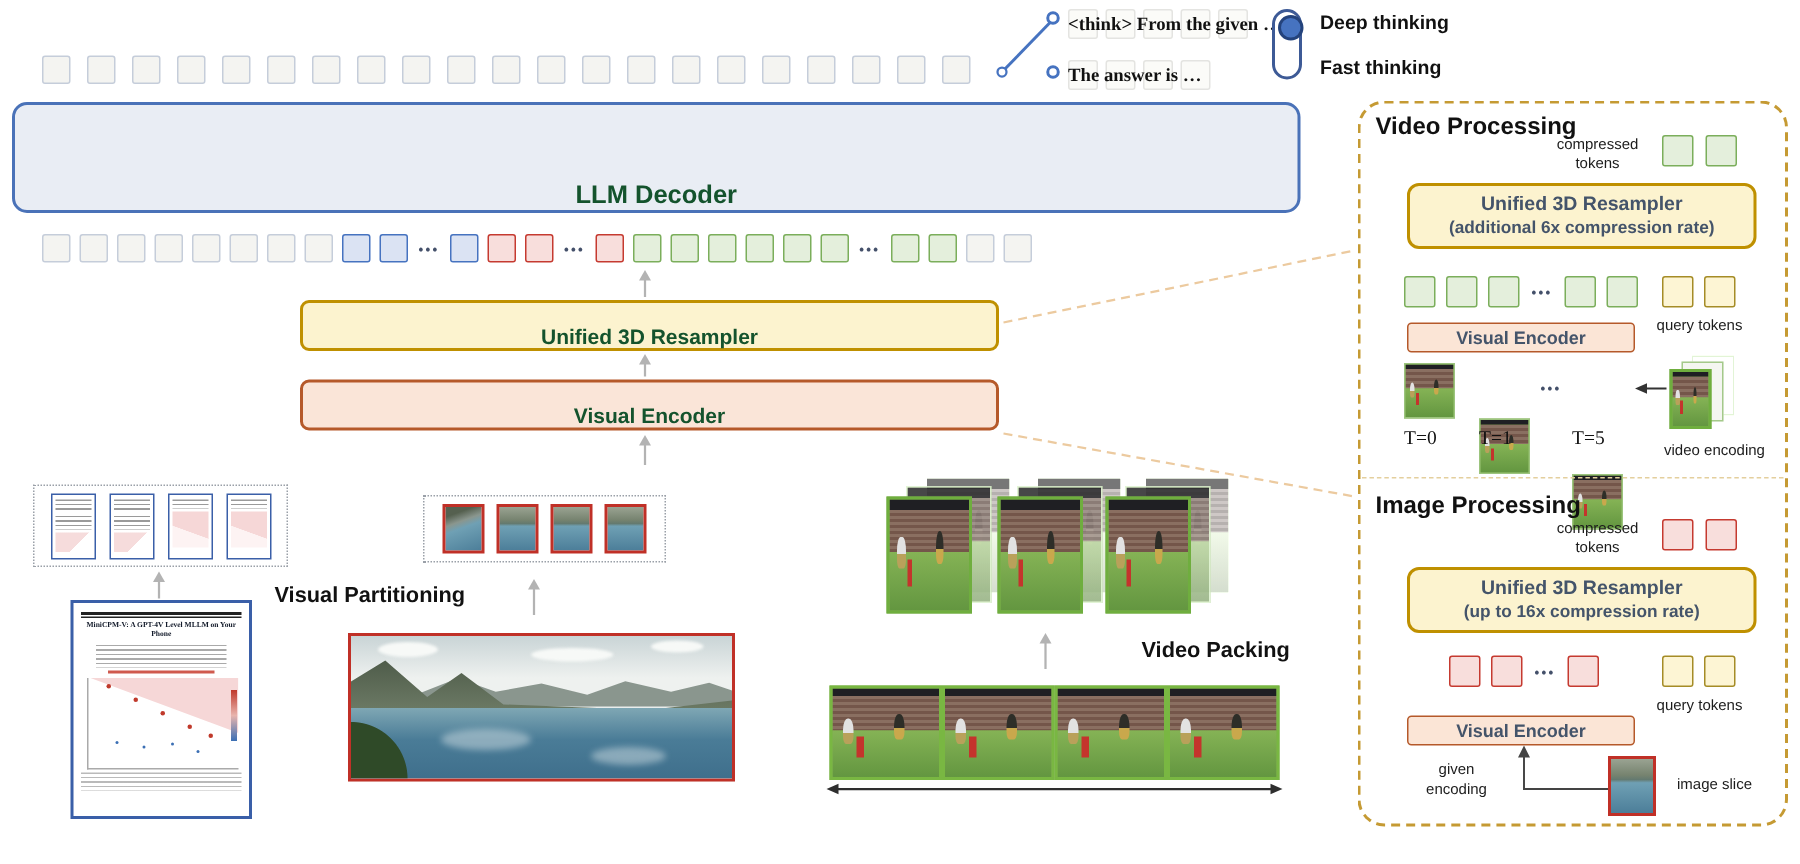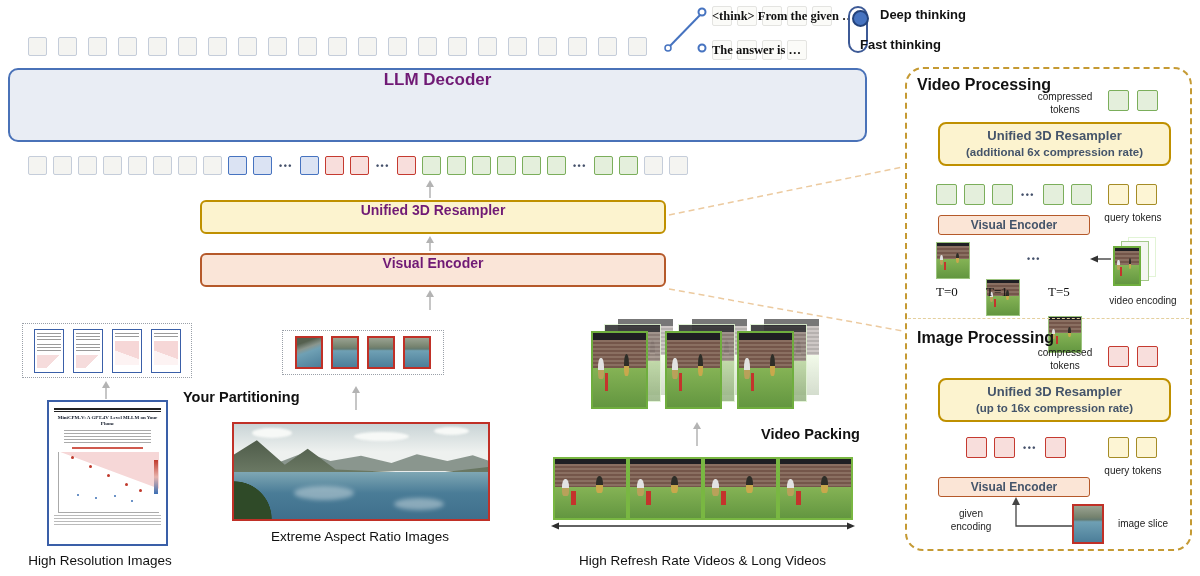--- a/index.html
+++ b/index.html
@@ -15,21 +15,21 @@
   .tok.blue {background:#dbe3f3;border-color:#4673c0;}
   .tok.red  {background:#f8dedc;border-color:#c53a30;}
   .tok.green{background:#e4efdc;border-color:#7bae5b;}
   .tok.yellow{background:#fdf5d4;border-color:#a58c26;}
   .dots{font-weight:bold;font-size:9px;letter-spacing:1.5px;color:#44506a;
         padding:0 1px;flex:0 0 auto;}
   .big .tok{width:21px;height:21px;}
 
   
   .pillbox{position:absolute;box-sizing:border-box;display:flex;flex-direction:column;
-           align-items:center;justify-content:flex-start;font-weight:bold;color:#701a75;}
+           align-items:center;justify-content:flex-end;font-weight:bold;color:#14532d;}
   #decoder{left:8px;top:68px;width:859px;height:74px;border:2px solid #4a72b8;
            border-radius:10px;background:#e9edf4;font-size:17px;}
   #resampler{left:200px;top:200px;width:466px;height:34px;border:2px solid #bf9000;
              border-radius:6px;background:#fcf3cf;font-size:14px;}
   #encoder{left:200px;top:253px;width:466px;height:34px;border:2px solid #b5592a;
            border-radius:6px;background:#fae5d8;font-size:14px;}
 
   
   .ghostrow{position:absolute;display:flex;gap:5px;}
   .gtok{width:18px;height:18px;border:1px solid #e4e4e1;background:#fbfbf8;border-radius:2px;}
@@ -189,21 +189,21 @@
       <span class="gtok"></span>
       <span class="gtok"></span>
       <span class="gtok"></span>
   </div>
   <div class="thinktext" style="left:712px;top:43px">The answer is …</div>
 
   <div class="abs" id="toggle">
     <span class="knob"></span>
   </div>
   <div class="modelab" style="left:880px;top:7px">Deep thinking</div>
-  <div class="modelab" style="left:860px;top:37px">Fast thinking</div>
+  <div class="modelab" style="left:880px;top:37px">Fast thinking</div>
 
   <div class="pillbox" id="decoder">
     <span>LLM Decoder</span>
   </div>
 
   <div class="tokrow" id="row-mid" style="left:28px;top:156px;gap:6px">
       <span class="tok gray"></span>
       <span class="tok gray"></span>
       <span class="tok gray"></span>
       <span class="tok gray"></span>
@@ -291,47 +291,45 @@
       <div class="dotr" style="left:48%;top:38%"></div>
         <div class="dotr" style="left:66%;top:52%"></div>
       <div class="dotr" style="left:80%;top:62%"></div>
       <div class="dotb" style="left:18%;top:70%"></div>
         <div class="dotb" style="left:36%;top:76%"></div>
       <div class="dotb" style="left:55%;top:72%"></div>
         <div class="dotb" style="left:72%;top:80%"></div>
     </div>
     <div class="pcap"></div>
   </div>
-  <div class="cap" style="left:5px;top:553px;width:190px">High Resolution Images</div>
 
   <div class="dotbox" style="left:282px;top:330px;width:162px;height:45px;gap:8px">
     <div class="slice s1"></div>
     <div class="slice lakemini"></div>
     <div class="slice lakemini"></div>
     <div class="slice lakemini"></div>
   </div>
-  <div class="cap-bold" style="left:183px;top:389px">Your Partitioning</div>
+  <div class="cap-bold" style="left:183px;top:389px">Visual Partitioning</div>
   <svg class="abs" style="left:349px;top:385px" width="14" height="26">
     <line x1="7" y1="25" x2="7" y2="6" stroke="#b3b3b3" stroke-width="1.5"></line>
       <polygon points="7,1 3,8 11,8" fill="#b3b3b3"></polygon>
     </svg>
 
   <div class="abs" id="panorama">
     <div class="sky"></div>
     <div class="cloud" style="left:18px;top:4px;width:40px;height:10px"></div>
     <div class="cloud" style="left:120px;top:8px;width:55px;height:9px"></div>
     <div class="cloud" style="left:200px;top:3px;width:35px;height:8px"></div>
     <div class="ridgefar"></div>
     <div class="ridgenear"></div>
     <div class="water"></div>
     <div class="gleam" style="left:60px;top:62px;width:60px;height:14px"></div>
     <div class="gleam" style="left:160px;top:74px;width:50px;height:12px"></div>
     <div class="foliage"></div>
   </div>
-  <div class="cap" style="left:225px;top:529px;width:270px">Extreme Aspect Ratio Images</div>
 
   <div class="abs" style="left:591px;top:318px;width:92px;height:95px">
     <div class="vframe back fade2 football" style="left:26px;top:0;width:57px;height:78px">
   <span class="fb-crowd"></span>
   <span class="fb-field"></span>
   <span class="fb-bar"></span>
   <span class="fb-pylon"></span>
   <span class="fb-p1"></span>
   <span class="fb-p2"></span>
 </div>
@@ -443,21 +441,20 @@
   <span class="fb-pylon"></span>
   <span class="fb-p1"></span>
   <span class="fb-p2"></span>
 </div>
   </div>
   <svg class="abs" style="left:550px;top:520px" width="306" height="12">
     <line x1="8" y1="6" x2="298" y2="6" stroke="#2e2e2e" stroke-width="1.5"></line>
     <polygon points="1,6 9,2.5 9,9.5" fill="#2e2e2e"></polygon>
     <polygon points="305,6 297,2.5 297,9.5" fill="#2e2e2e"></polygon>
   </svg>
-  <div class="cap" style="left:545px;top:553px;width:315px">High Refresh Rate Videos &amp; Long Videos</div>
 
   <div class="abs" id="panel"></div>
 
   <div class="ptitle-sec" style="left:917px;top:76px">Video Processing</div>
   <div class="small-label" style="left:1032px;top:90px;width:66px">compressed
 tokens</div>
   <div class="tokrow big" style="left:1108px;top:90px;gap:8px">
       <span class="tok green"></span>
       <span class="tok green"></span>
     </div>

